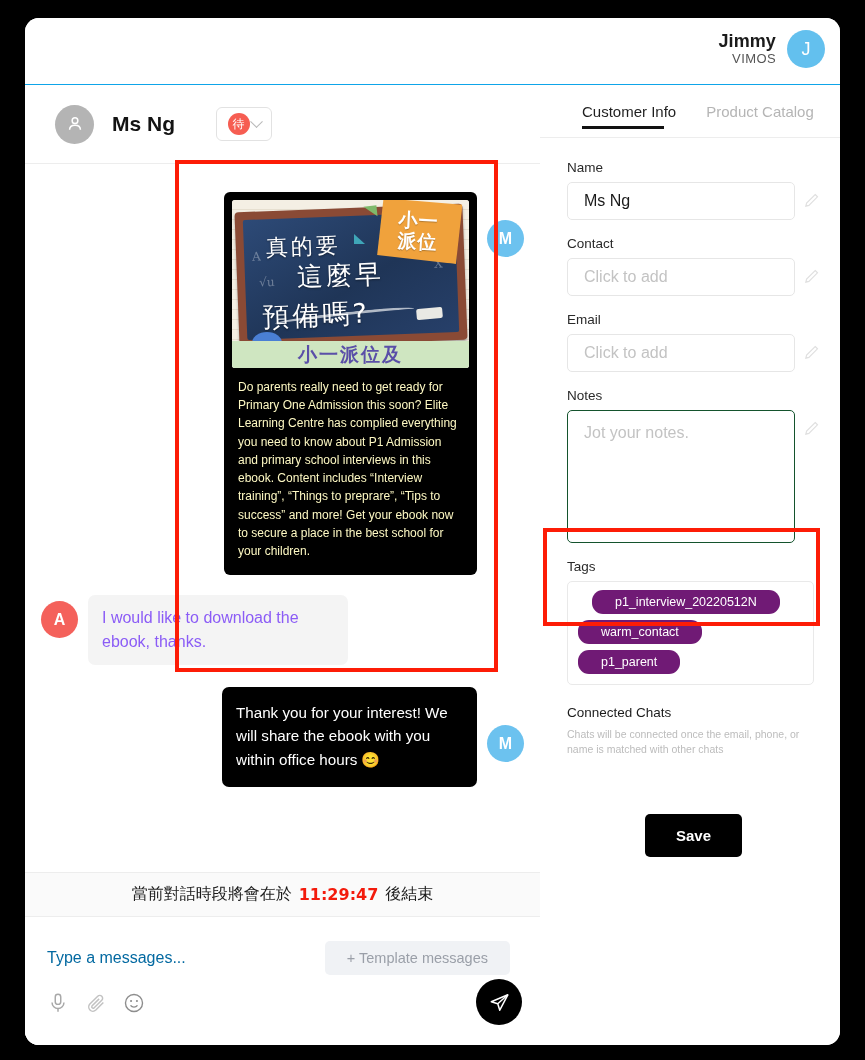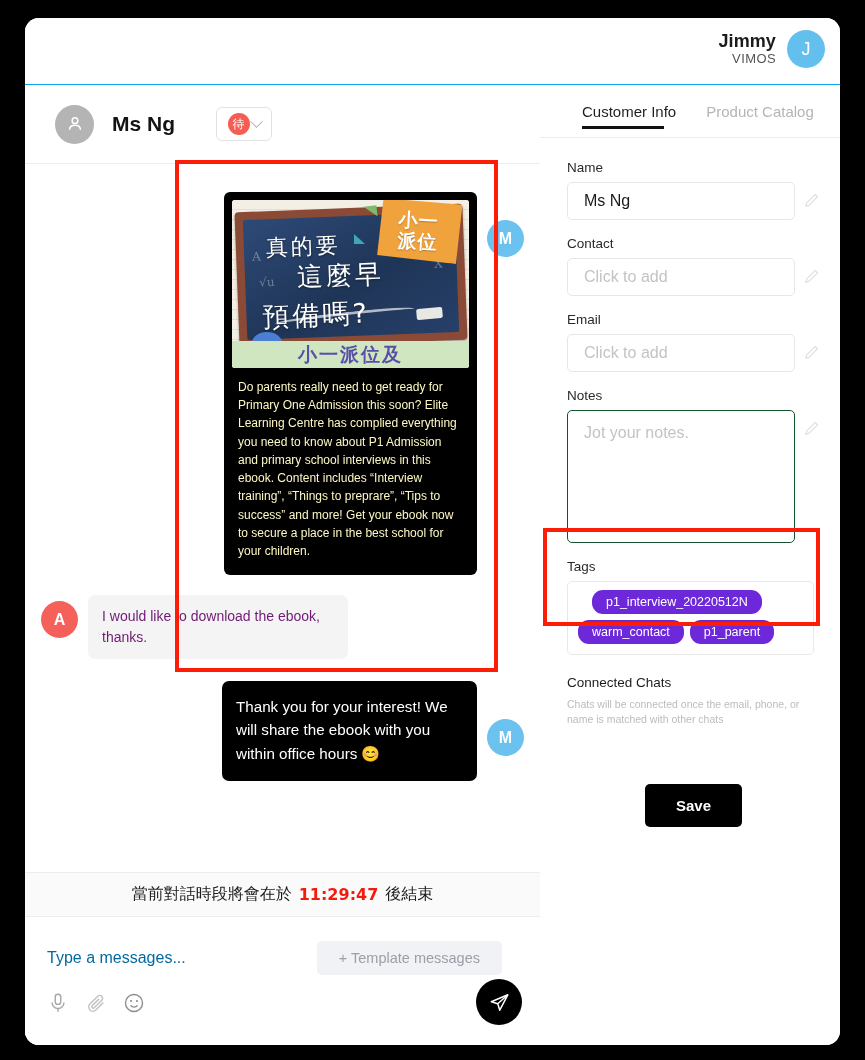--- a/index.html
+++ b/index.html
@@ -123,24 +123,24 @@
   .msg-row.in  { justify-content: flex-start; }
 
   .bubble-dark {
     background: #000000; color: #ffffff;
     border-radius: 7px;
     padding: 14px 14px 16px 14px;
     font-size: 15.2px; line-height: 1.52;
     max-width: 255px;
   }
   .bubble-light {
-    background: #f4f4f4; color: #701a75;
+    background: #f4f4f4; color: #8b5cf6;
     border-radius: 7px;
     padding: 11px 14px;
-    font-size: 14px; line-height: 1.5;
+    font-size: 16px; line-height: 1.5;
     max-width: 260px;
   }
 
   .av {
     width: 37px; height: 37px; border-radius: 50%;
     color: #ffffff; font-size: 16px; font-weight: bold;
     display: flex; align-items: center; justify-content: center;
     flex: 0 0 auto;
   }
   .av-blue { background: #6cc2ef; }
@@ -282,21 +282,21 @@
   .composer-placeholder {
     font-size: 16px; color: #0369a1;
     flex: 1;
   }
   .template-btn {
     background: #f0f2f5; color: #9a9fa8;
     border: none; border-radius: 5px;
     font-size: 14.5px;
     padding: 9px 22px;
     font-family: "Liberation Sans", sans-serif;
-    margin-right: 16px;
+    margin-right: 8px;
   }
   .composer-tools {
     position: absolute; left: 22px; top: 75px;
     display: flex; align-items: center; gap: 16px;
   }
   .send-btn {
     position: absolute; right: 18px; top: 62px;
     width: 46px; height: 46px; border-radius: 50%;
     background: #000000;
     display: flex; align-items: center; justify-content: center;
@@ -355,24 +355,24 @@
   .pencil { width: 17px; margin-top: 10px; flex: 0 0 auto; }
 
   .tags-section { margin-top: 6px; }
   .tags-box {
     border: 1px solid #e9e9e9; border-radius: 5px;
     padding: 8px 10px 10px 10px;
     display: flex; flex-wrap: wrap; gap: 6px;
     width: 247px;
   }
   .tag-pill {
-    background: #6d28d9; color: #ffffff;
+    background: #701a75; color: #ffffff;
     border-radius: 11px;
     font-size: 12.5px;
-    padding: 5px 14px;
+    padding: 5px 23px;
     white-space: nowrap;
     text-align: right;
   }
 
   .connected-title {
     font-size: 13.5px; color: #1c1c1c; margin-top: 20px;
   }
   .connected-desc {
     font-size: 10.5px; color: #bcbcbc; line-height: 1.45;
     margin-top: 7px; width: 258px;

